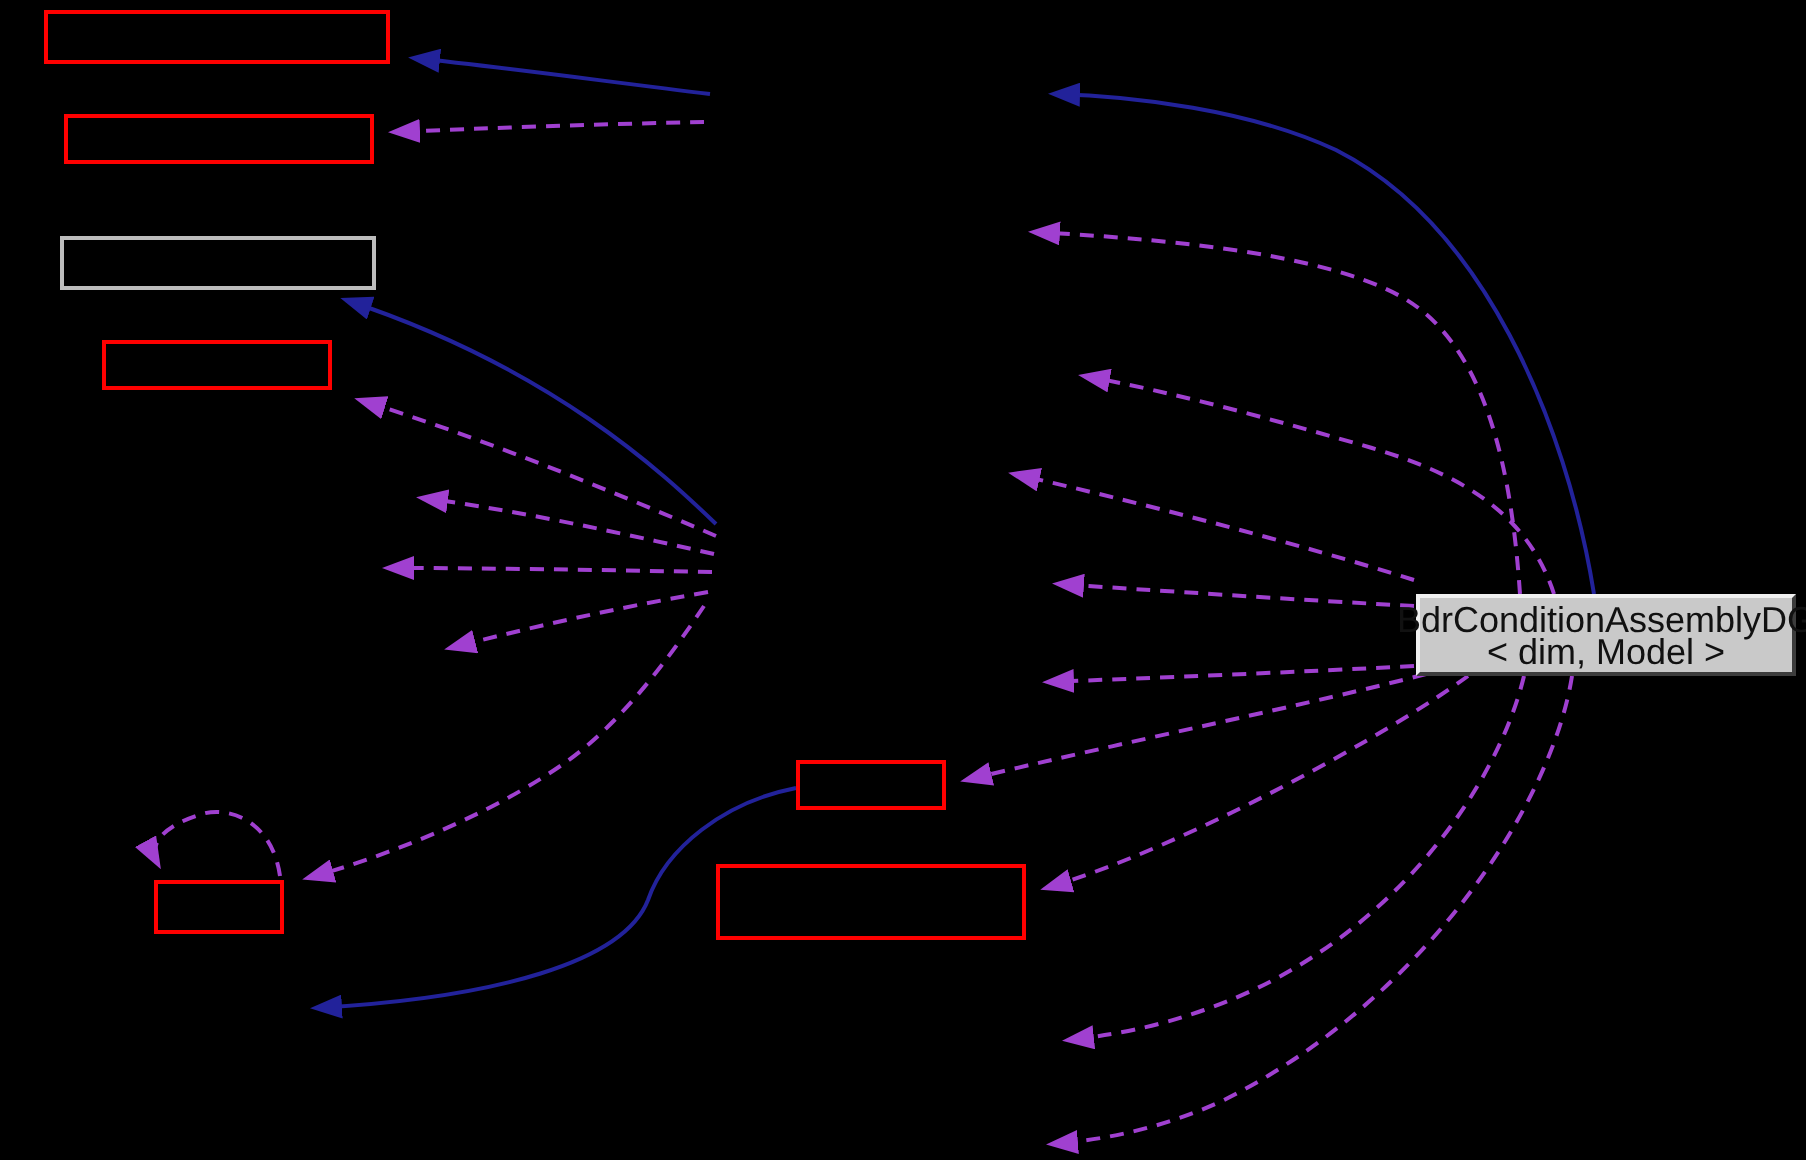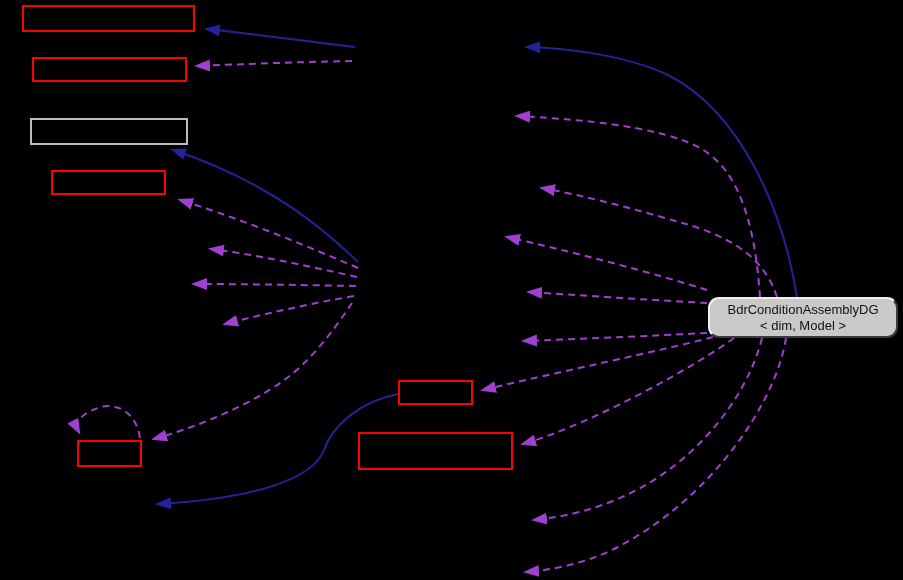--- a/index.html
+++ b/index.html
@@ -11,21 +11,21 @@
   .node{position:absolute;box-sizing:border-box;background:transparent;}
   .node.red{border:2px solid #ff0000;}
   .node.gray{border:2px solid #bdbdbd;}
   .central{
     position:absolute;box-sizing:border-box;
     left:708px;top:297px;width:190px;height:41px;
     background:#c9c9c9;
     border-style:solid;border-width:2px;
     border-color:#f0f0f0 #3c3c3c #3c3c3c #f0f0f0;
     display:flex;flex-direction:column;align-items:center;justify-content:center;
-    color:#111;font-size:13px;line-height:16px;white-space:nowrap;border-radius:11px;
+    color:#111;font-size:18px;line-height:16px;white-space:nowrap;
   }
 </style>
 </head>
 <body>
 
 <div id="stage">
 
   <svg id="edges" viewBox="0 0 903 580" xmlns="http://www.w3.org/2000/svg">
     <defs>
       <marker id="arrow-blue" viewBox="0 0 16 12" refX="13" refY="6" markerWidth="16" markerHeight="12" markerUnits="userSpaceOnUse" orient="auto">

